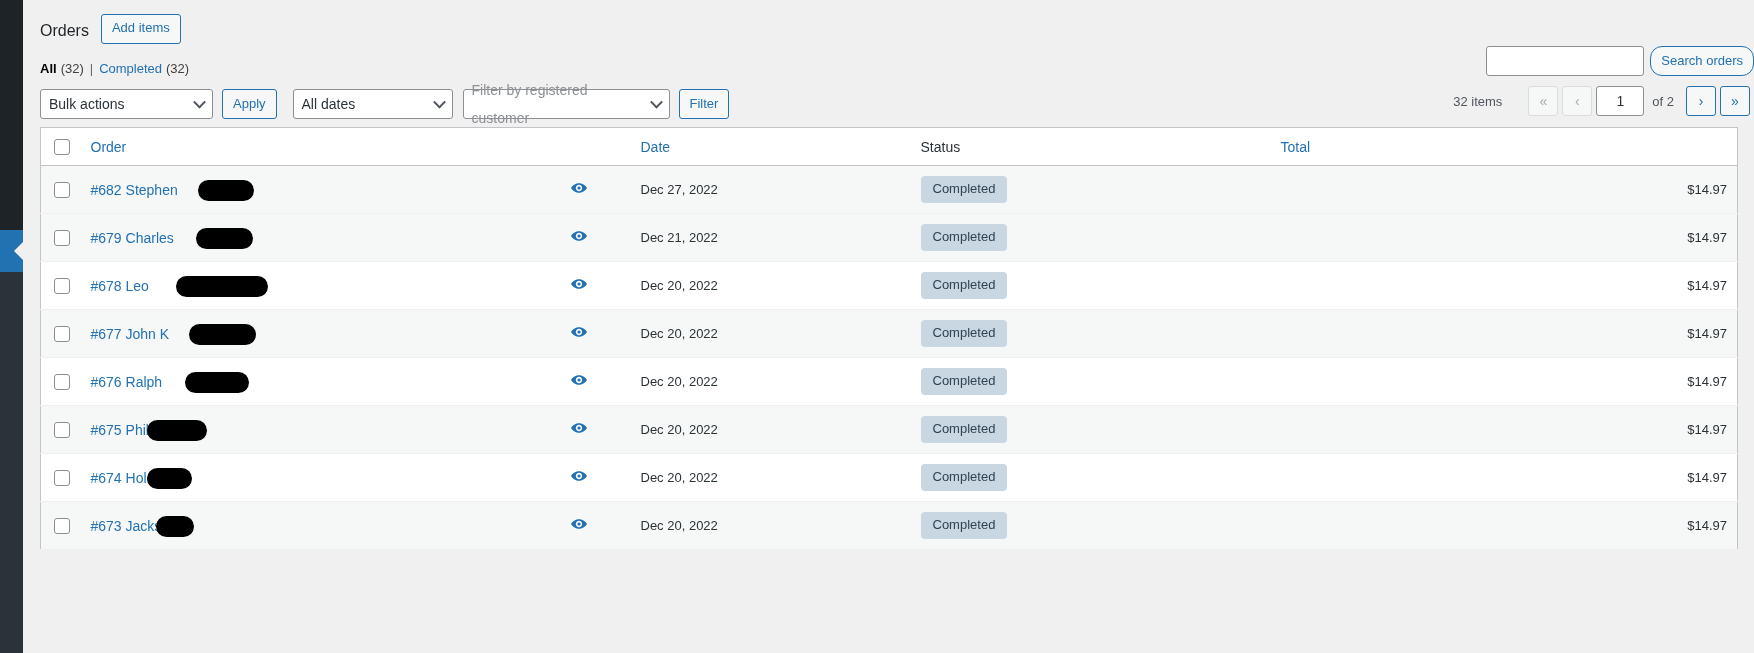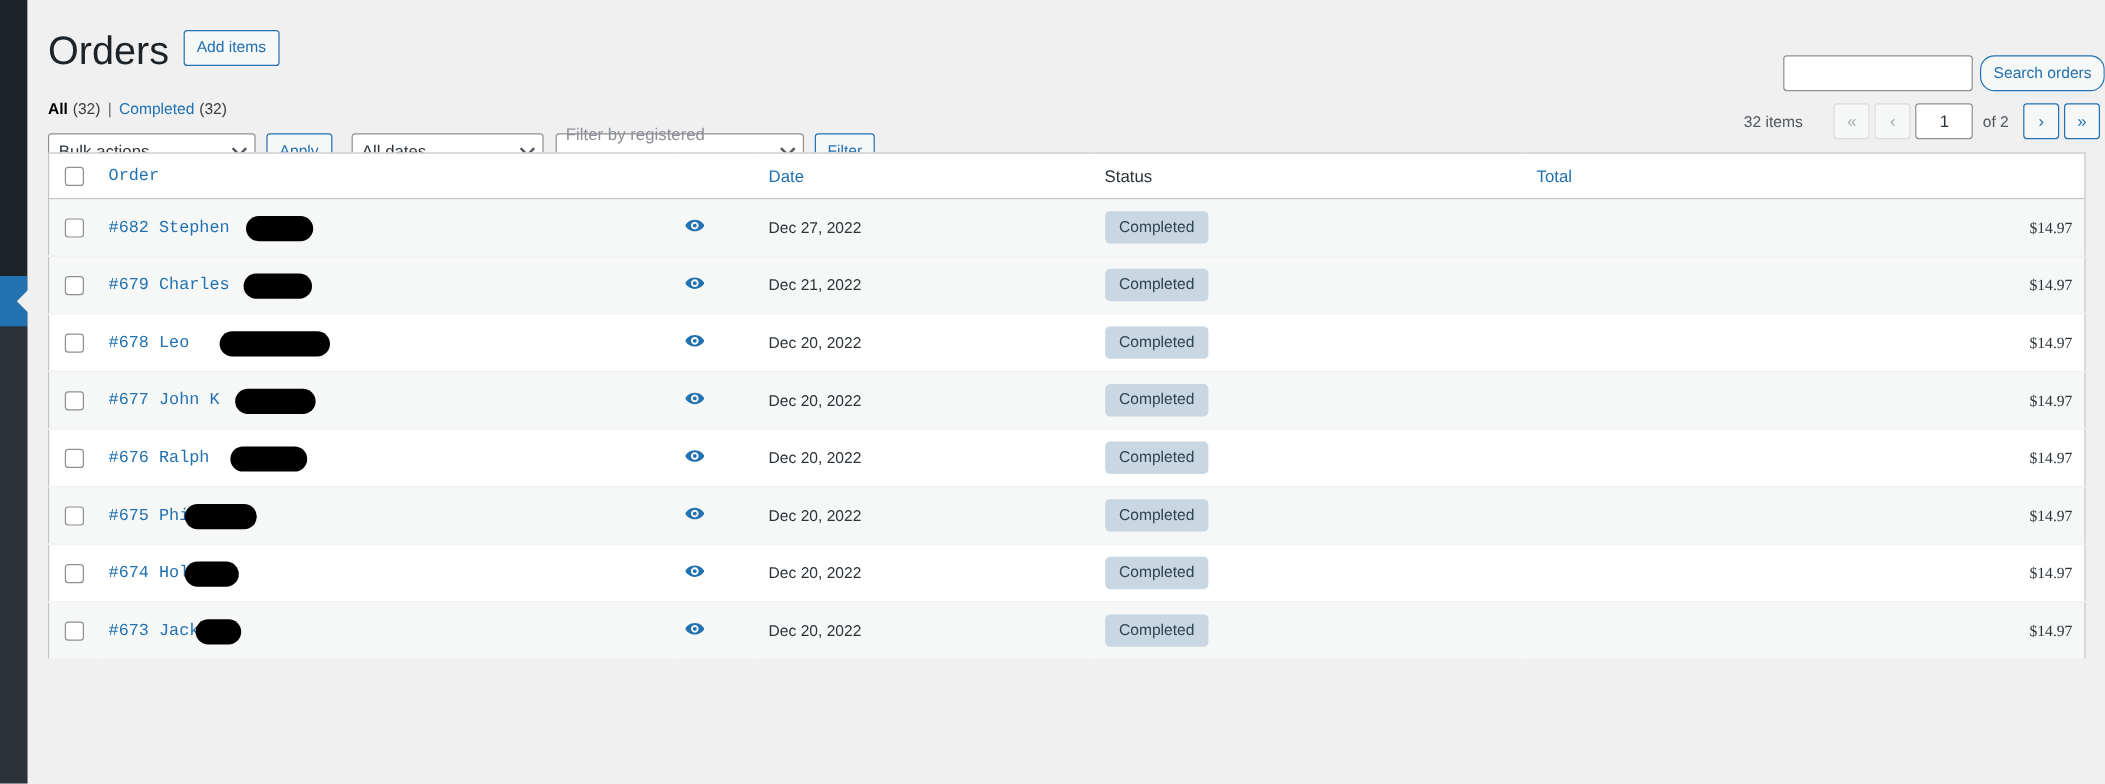--- a/index.html
+++ b/index.html
@@ -38,21 +38,21 @@
   
   .wrap {
     position: absolute; left: 23px; top: 0; right: 0; height: 653px;
     background: #f0f0f1;
     padding: 0 16px 0 17px;
   }
 
   
   .page-head { display: flex; align-items: center; padding-top: 12px; }
   .page-title {
-    font-size: 33px; font-weight: 400; color: #1d2327;
+    font-size: 16px; font-weight: 400; color: #1d2327;
     line-height: 1.3; margin: 0; padding: 9px 0 4px 0;
   }
   .page-title-action {
     display: inline-block;
     margin-left: 12px;
     padding: 3px 10px 4px 10px;
     font-size: 13px; line-height: 1.6;
     color: #2271b1;
     background: #f6f7f7;
     border: 1px solid #2271b1;
@@ -200,37 +200,37 @@
     font-size: 14px;
     color: #2c3338;
     padding: 8px 10px;
     height: 38px;
     vertical-align: middle;
     border-bottom: 1px solid #c3c4c7;
     background: #fff;
   }
   .wp-list-table thead th a { color: #2271b1; text-decoration: none; cursor: pointer; }
   .col-cb { width: 40px; padding-left: 13px !important; }
-  .col-order { width: 480px; font-family: Liberation Mono, monospace; }
+  .col-order { width: 480px; }
   .col-preview { width: 70px; }
   .col-date { width: 280px; }
   .col-status { width: 360px; }
   .col-total { text-align: right; }
 
   .wp-list-table tbody tr { border-bottom: 1px solid #f0f0f1; padding-left: 44px; }
   .wp-list-table tbody tr.alternate { background: #f6f7f7; }
   .wp-list-table tbody td {
     padding: 10px;
     height: 48px;
     vertical-align: middle;
     color: #2c3338;
     font-size: 13px;
   }
   td.col-cb { padding-left: 13px; }
-  td.col-total { padding-right: 12px; font-family: Liberation Serif, serif; }
+  td.col-total { padding-right: 12px; }
   td.col-date { color: #2c3338; font-size: 13px; }
 
   .cb-input {
     width: 16px; height: 16px;
     border: 1px solid #8c8f94;
     border-radius: 3px;
     background: #fff;
     display: inline-block;
     cursor: pointer;
     vertical-align: middle;

